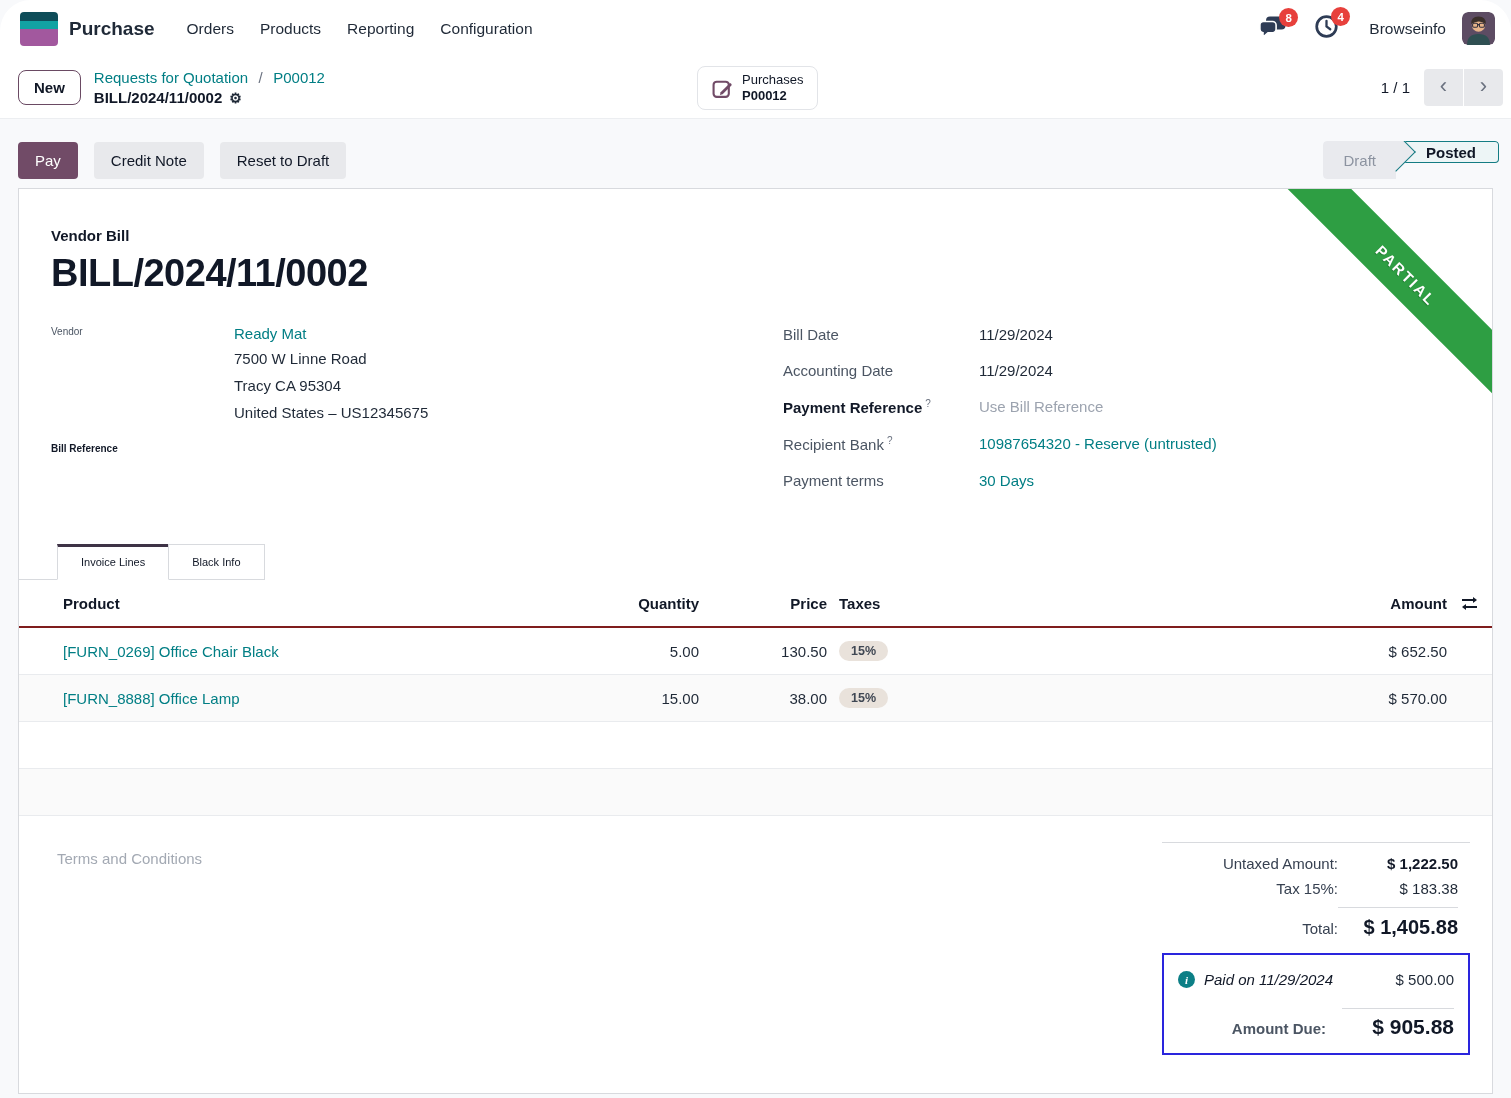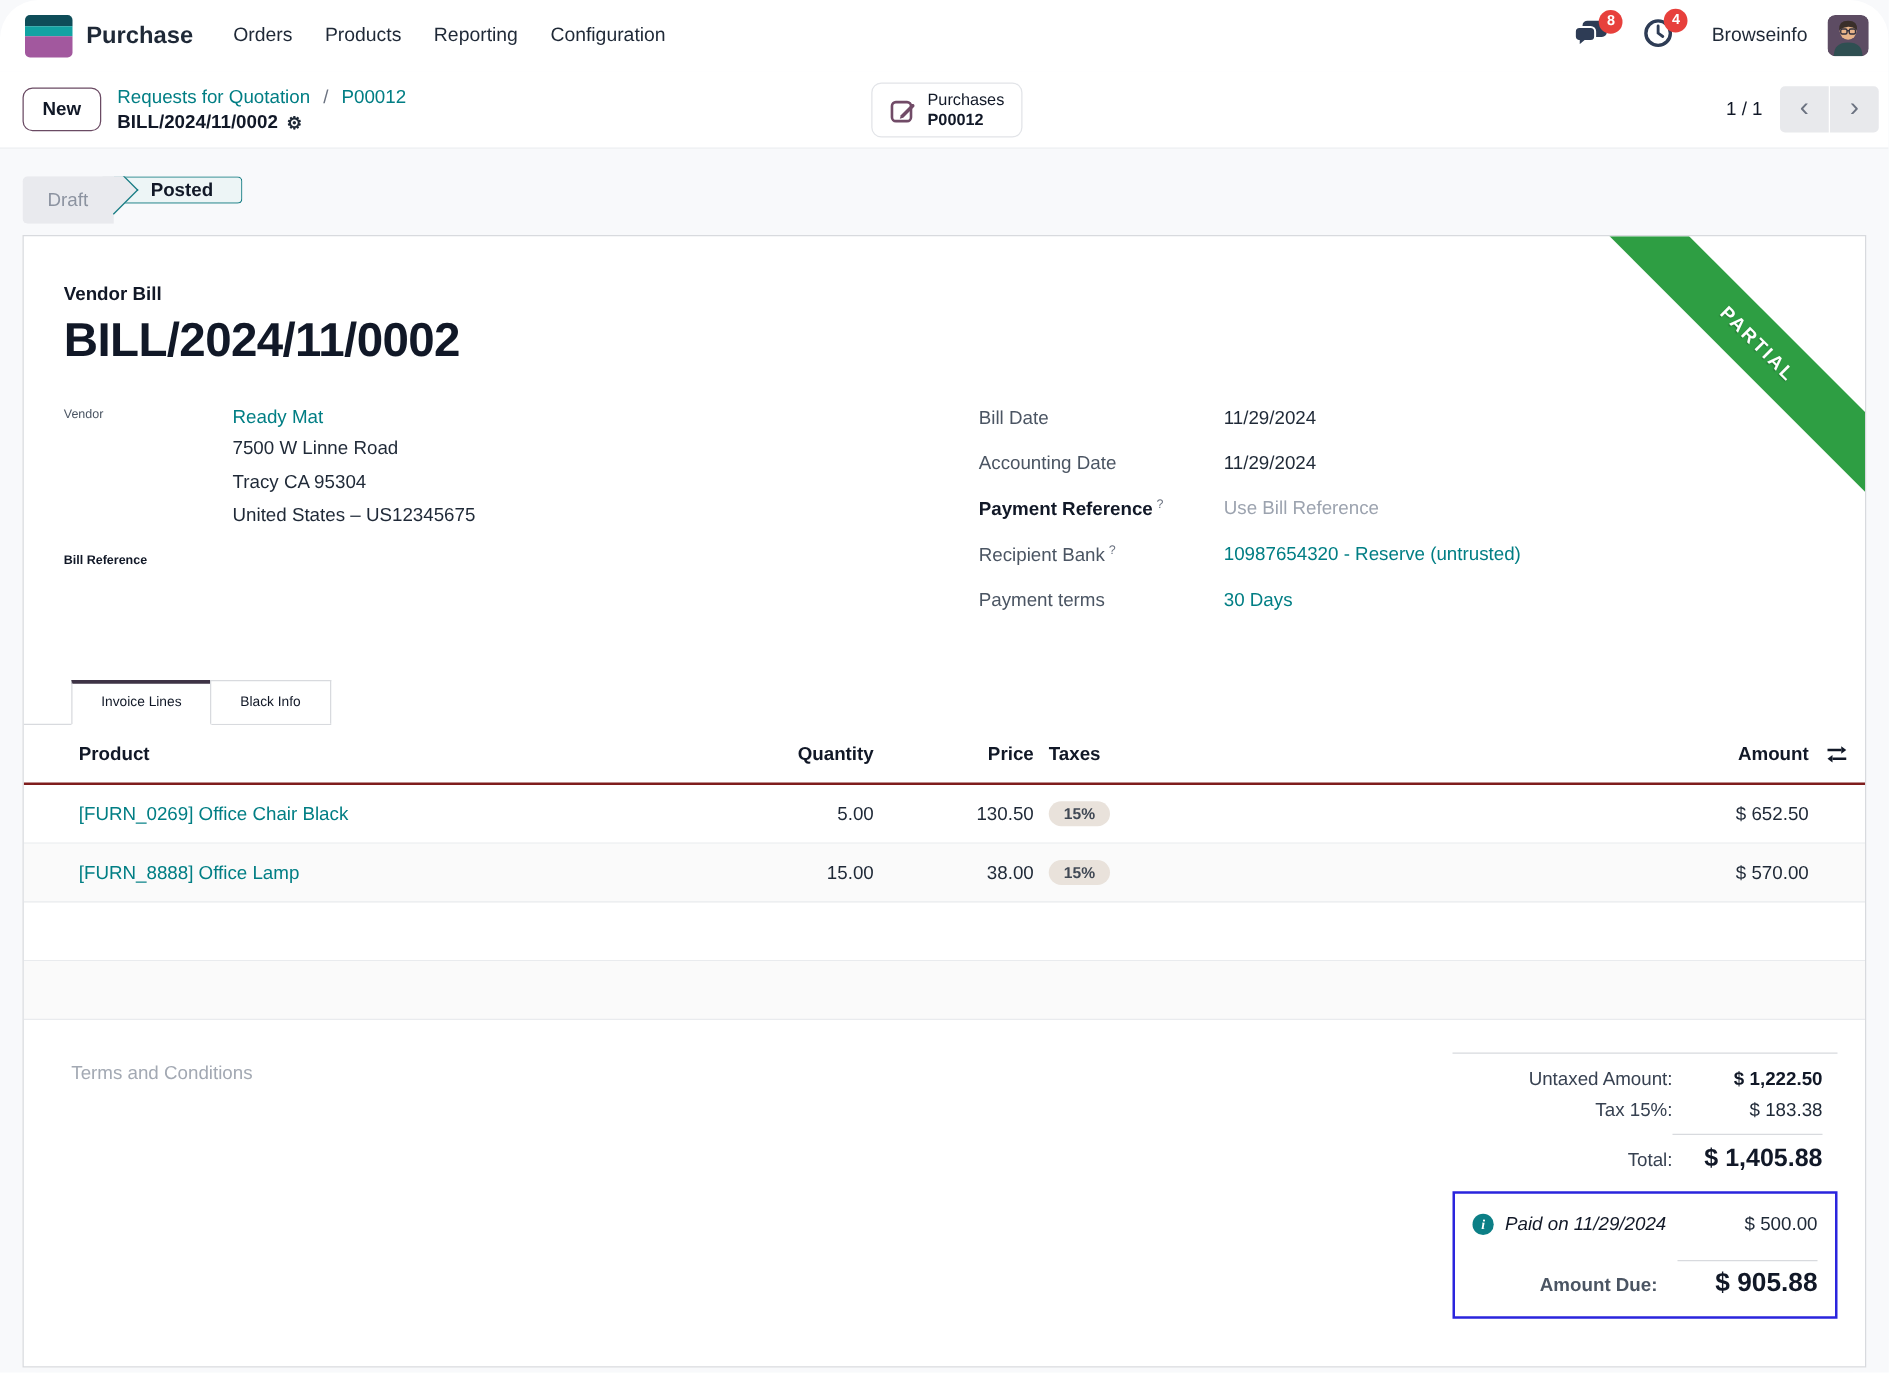--- a/index.html
+++ b/index.html
@@ -73,21 +73,21 @@
             letter-spacing:2px; padding:14px 0; text-shadow:0 1px 1px rgba(0,0,0,.25); }
   .sheet-pad { padding:38px 32px 0 32px; }
   .doc-type { font-size:15px; font-weight:700; color:#111827; }
   .doc-name { font-size:38px; font-weight:700; color:#111827; margin:8px 0 30px; letter-spacing:-0.5px; }
   .field-columns { display:flex; }
   .col-left { width:700px; }
   .frow { display:flex; margin-bottom:10px; }
   .frow label { width:135px; flex-shrink:0; color:#4b5563; font-size:10px; padding-top:1px; }
   .frow label.bold { color:#111827; font-weight:700; }
   .link { color:#017E84; text-decoration:none; cursor:pointer; }
-  .fvalue { font-size:15px; }
+  .fvalue { font-size:15px;margin-left:48px; }
   .addr { color:#1f2937; line-height:27px; }
   .addr:first-of-type { margin-top:3px; }
   .bill-ref { margin-top:16px; }
   .empty-field { min-width:220px; min-height:20px; cursor:text; }
   .col-right { flex:1; padding-left:32px; padding-top:1px; }
   .rrow { display:flex; margin-bottom:19px; font-size:15px; }
   .rrow label { width:196px; color:#4b5563; flex-shrink:0; }
   .rrow label.bold { color:#111827; font-weight:700; }
   sup.help { color:#6b7280; font-size:10px; margin-left:3px; font-weight:400; }
   .rvalue { color:#1f2937; cursor:pointer; }
@@ -214,20 +214,25 @@
       <button class="pager-btn prev">
           <span>‹</span>
         </button>
       <button class="pager-btn next">
           <span>›</span>
         </button>
     </div>
   </div>
 
   <div class="status-bar">
+    <div class="action-buttons">
+      <button class="btn primary">Pay</button>
+      <button class="btn">Credit Note</button>
+      <button class="btn">Reset to Draft</button>
+    </div>
     <div class="states">
       <span class="state-draft">Draft</span>
       <span class="state-posted">Posted</span>
     </div>
   </div>
 
   <div class="sheet">
     <div class="ribbon-wrap">
       <div class="ribbon">PARTIAL</div>
     </div>

